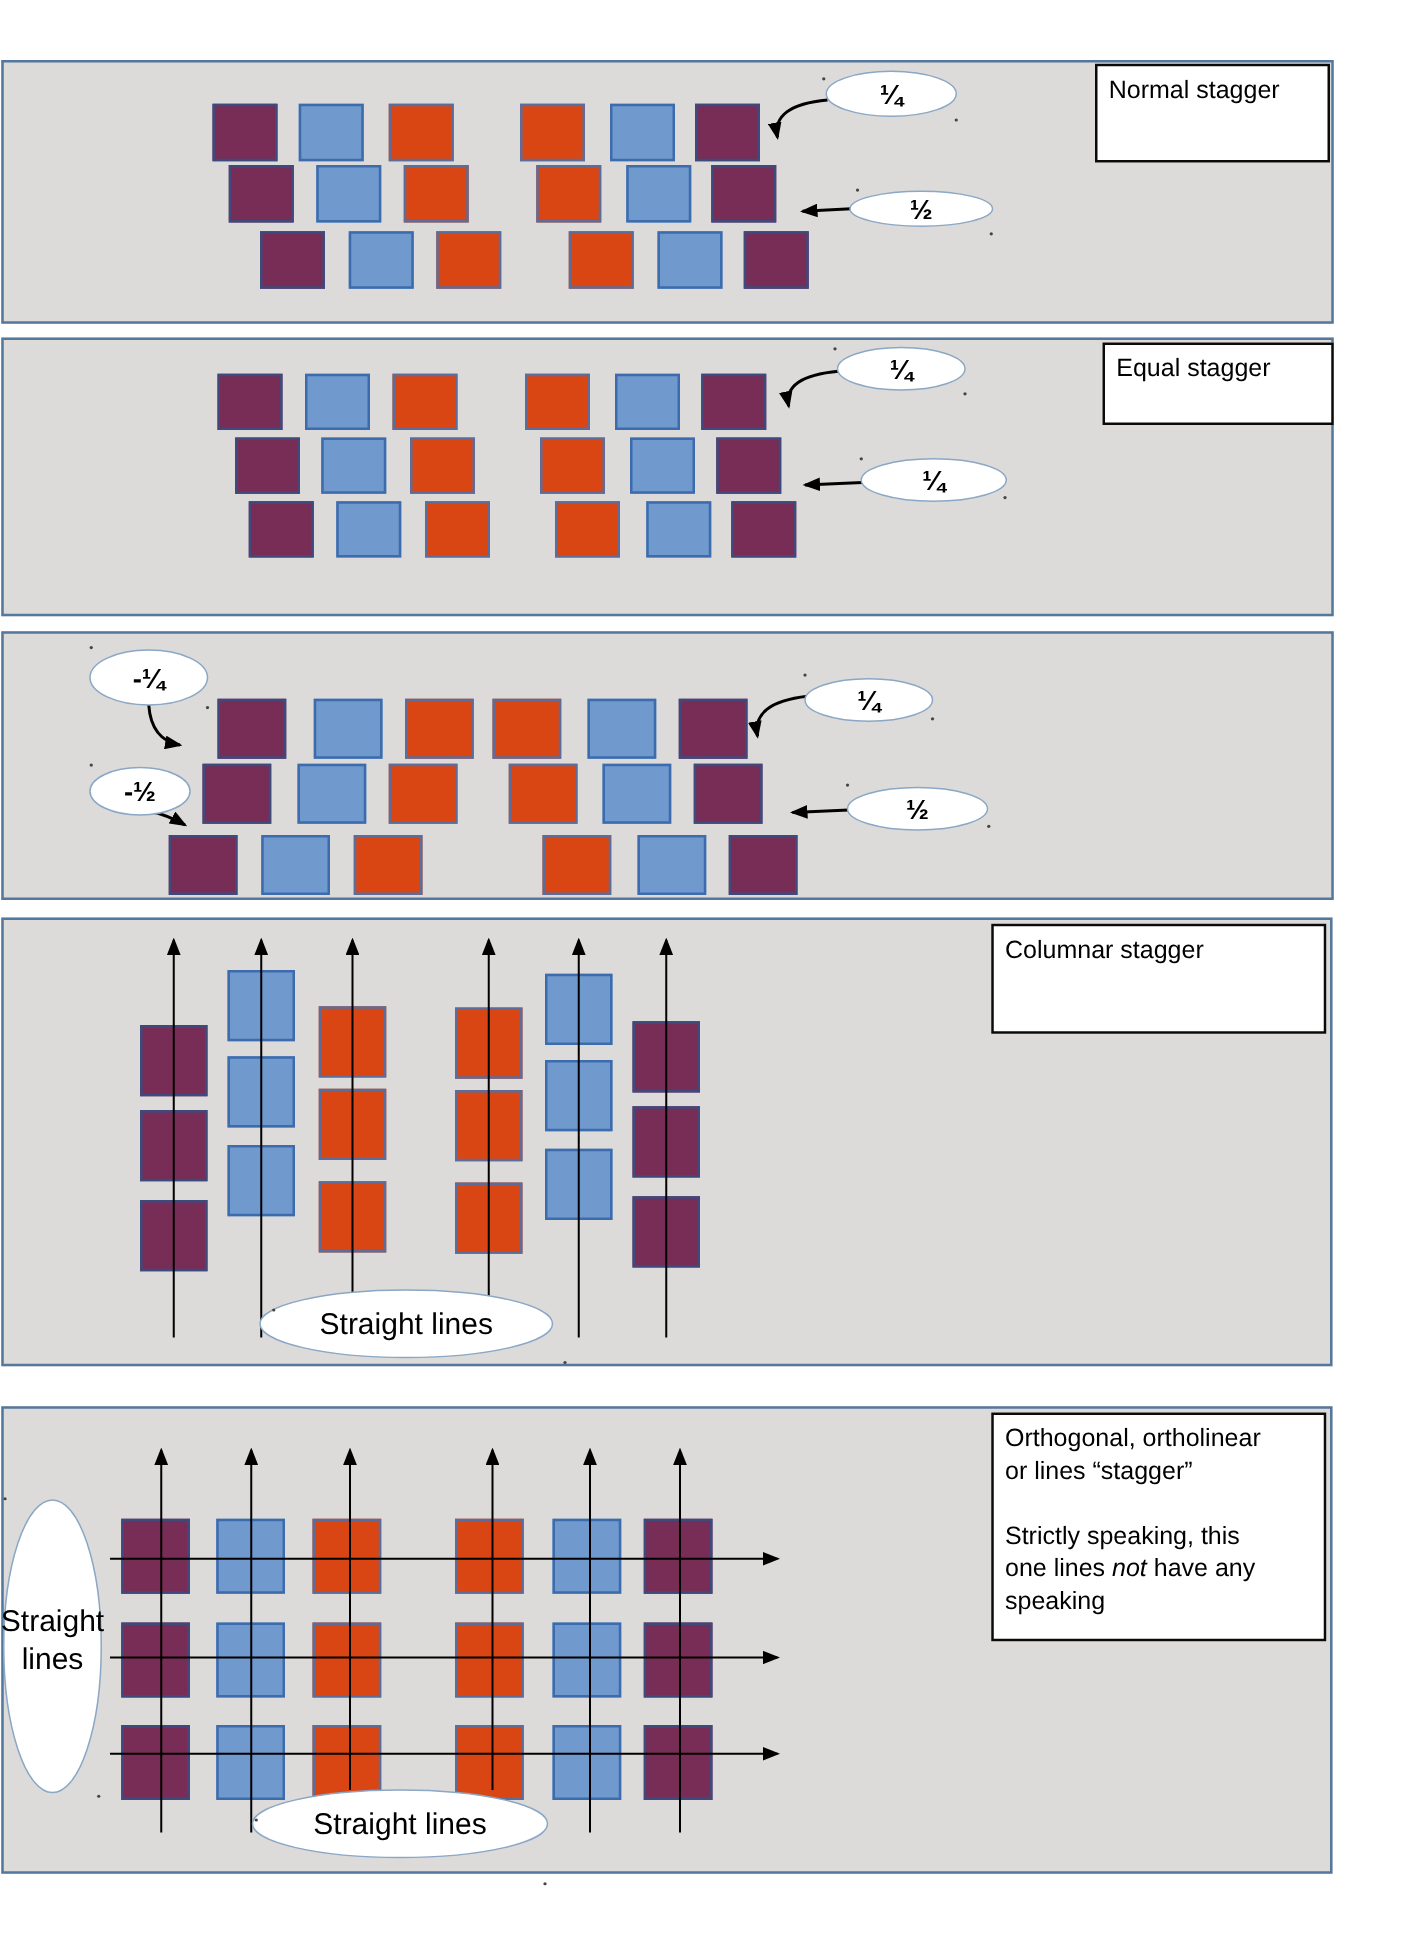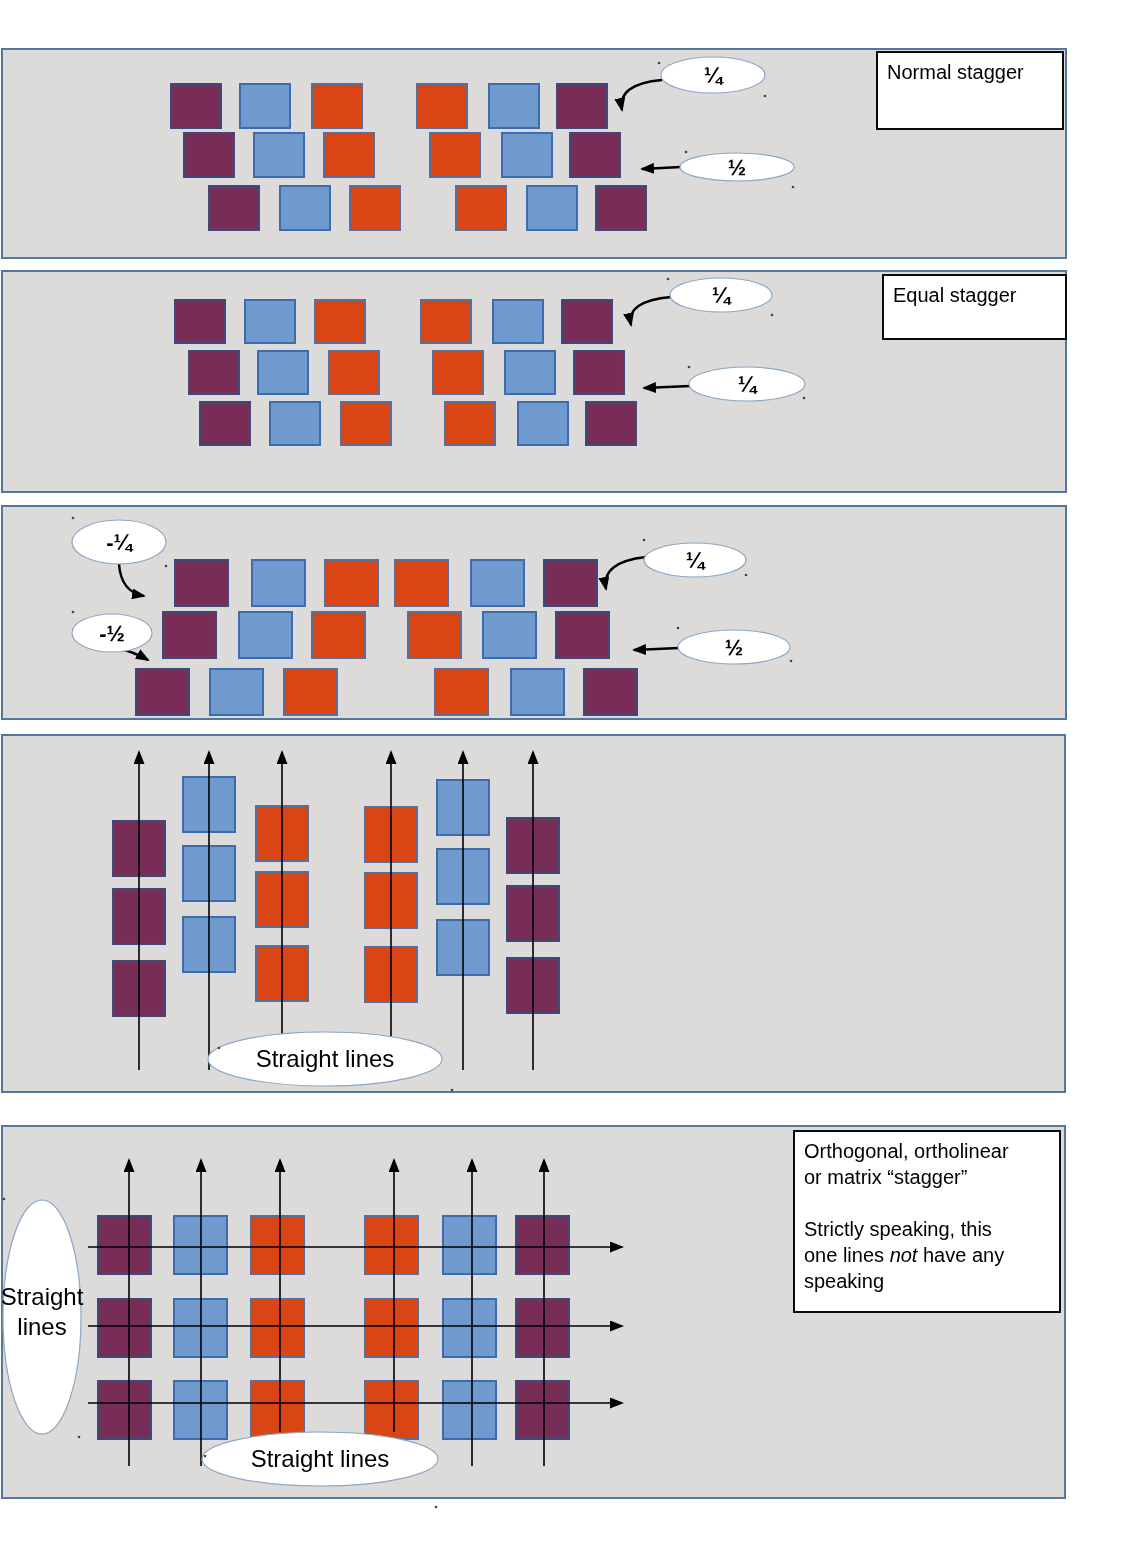--- a/index.html
+++ b/index.html
@@ -206,21 +206,24 @@
       <circle cx="79" cy="1437" r="1.3" fill="#444"></circle>
       <circle cx="205" cy="1456" r="1.3" fill="#444"></circle>
       <circle cx="436" cy="1507" r="1.3" fill="#444"></circle>
     </svg>
 <div class="titlebox" style="left: 882px; top: 274px; width: 185px; height: 66px;">
       <div class="tl"><span>Equal stagger</span></div>
     </div>
     <div class="titlebox" style="left: 876px; top: 51px; width: 188px; height: 79px;">
       <div class="tl"><span>Normal stagger</span></div>
     </div>
+    <div class="titlebox" style="left: 793px; top: 739px; width: 268px; height: 88px;">
+      <div class="tl"><span>Columnar stagger</span></div>
+    </div>
     <div class="titlebox" style="left: 793px; top: 1130px; width: 268px; height: 183px;">
       <div class="tl"><span>Orthogonal, ortholinear</span></div>
-      <div class="tl"><span>or matrix “stagger”</span></div>
+      <div class="tl"><span>or lines “stagger”</span></div>
       <div class="tl-blank"></div>
       <div class="tl"><span>Strictly speaking, this</span></div>
       <div class="tl"><span>one lines </span><i>not</i><span> have any</span></div>
       <div class="tl"><span>speaking</span></div>
     </div>
   </div>
 
 </body></html>

